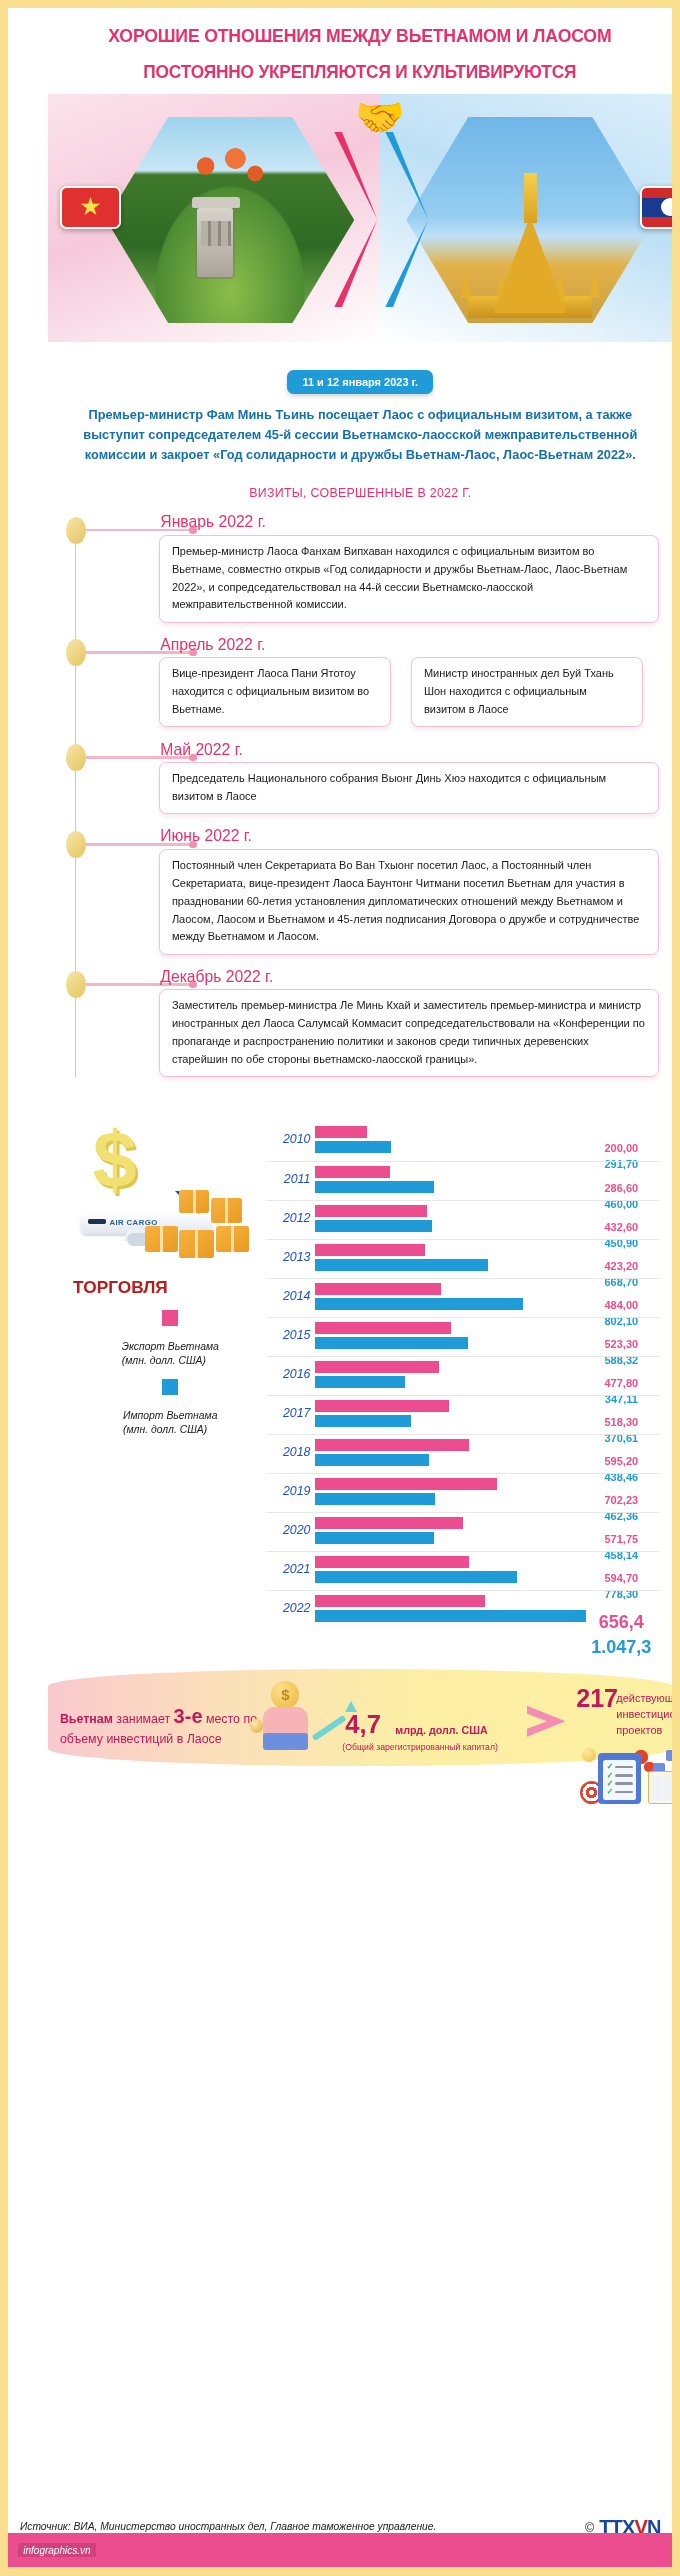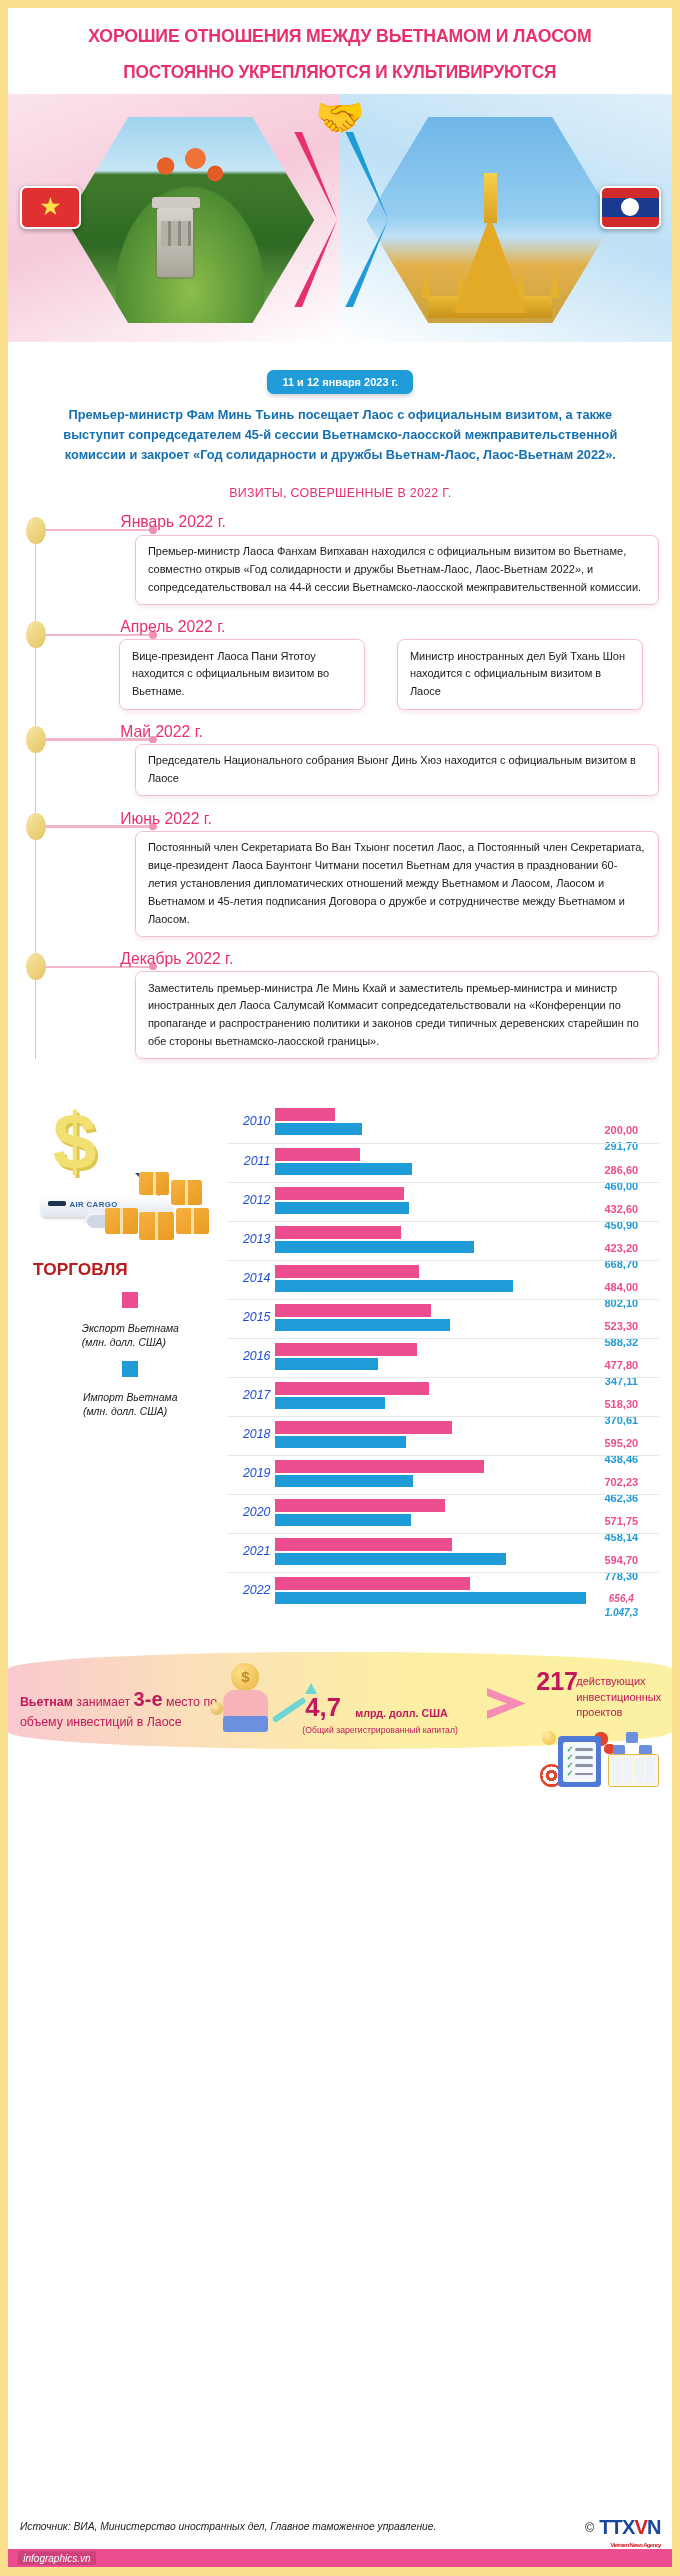--- a/index.html
+++ b/index.html
@@ -8,20 +8,21 @@
     width: 681px; height: 2576px;
     background: #f9df8d;
     font-family: "Liberation Sans", sans-serif;
     position: relative; overflow: hidden;
   }
   .page {
     position: absolute; left: 8.3px; top: 8.3px;
     width: 664px; height: 2559px;
     background: #ffffff;
     overflow: hidden;
+    padding-left: 40px;
   }
 
   
   .header { padding: 15px 13.2px 3.3px; text-align: center; }
   .title-line {
     color: #e8306a;
     font-weight: 900;
     font-size: 19px;
     letter-spacing: -0.2px;
     line-height: 1.35;
@@ -172,21 +173,21 @@
   .tl-stem:after{
     content:""; position:absolute; right:-3.3px; top:-2.5px;
     width:7.4px;height:7.4px;border-radius:50%;background:#f08fb0;
   }
   .tl-month {
     position:relative; z-index:2;
     color:#e8306a; font-size:15.7px; margin:0 0 3.3px 64px;
   }
   .tl-card {
     background:#fff; border:1.2px solid #f5bfd0; border-radius:7.4px;
-    padding:7.4px 11.6px; margin-left:79px; margin-right:13.2px;
+    padding:7.4px 11.6px; margin-left:63px; margin-right:13.2px;
     font-size:11px; line-height:1.62; color:#1a1a1a;
     box-shadow:0 2.5px 4.1px rgba(220,150,175,.20);
   }
   .tl-row { display:flex; gap:20px; margin-left:63px; margin-right:29px; }
   .tl-row .tl-card { margin-left:0; margin-right:0; }
   .tl-row .tl-card.a { width:246px; }
   .tl-row .tl-card.b { width:246px; margin-left:auto; }
 
   
   .trade { position:relative; margin-top:3.3px; padding:8.3px 13.2px 5px; display:flex; }
@@ -252,21 +253,21 @@
     font-style:italic; font-size:12.4px; color:#1d4ed8;
   }
   .bars { position:absolute; left:48px; right:73px; top:4.1px; }
   .bar { height:12.4px; margin-bottom:2.5px; }
   .bar.exp { background:#ec4d8e; }
   .bar.imp { background:#1f9bd8; }
   .cvals { position:absolute; right:3.3px; top:19px; width:69px; text-align:center; }
   .cv { font-size:11px; line-height:1.44; font-weight:600; }
   .cv.exp { color:#ec4d8e; }
   .cv.imp { color:#1f9bd8; }
-  .crow.last .cv { font-size:10px; font-weight:bold; line-height:1.42;font-style:italic; }
+  .crow.last .cv { font-size:18px; font-weight:bold; line-height:1.42; }
   .crow.last { height:45px; }
 
   
   .invest { position:relative; height:157px; margin-top:11.6px; }
   .inv-band {
     position:absolute; left:0; right:0; top:18px; height:97px;
     background:linear-gradient(90deg,#f9c9cf 0%, #fbe0b9 28%, #fcefa4 60%, #fcf0a2 100%);
     border-radius:50% / 18%;
   }
   .inv-text {
@@ -377,21 +378,21 @@
   .source {
     position:absolute; left:11.6px; bottom:35px; right:11.6px;
     font-style:italic; font-size:10.3px; color:#222;
   }
   .ttx { position:absolute; right:11.6px; bottom:28px; display:flex; align-items:center; gap:5px; }
   .ttx .c { font-size:12.4px; color:#222; }
   .ttx .logo { font-size:20px; font-weight:900; color:#16479d; letter-spacing:-0.8px; position:relative; }
   .ttx .logo .v { color:#d41f26; }
   .ttx .tag { position:absolute; right:0; bottom:-8.3px; font-size:6.2px; color:#d41f26; font-weight:bold; }
   .footbar {
-    position:absolute; left:0; right:0; bottom:0; height:18px;
+    position:absolute; left:0; right:0; bottom:0; height:34px;
     background:#ec4d8e; display:flex; align-items:center;
   }
   .footbar .ig {
     margin-left:10px; color:#fff; font-size:10px; font-style:italic;
     background:rgba(0,0,0,.12); padding:1.7px 5px; border-radius:1.7px;
   }
 </style>
 </head>
 <body>
 

